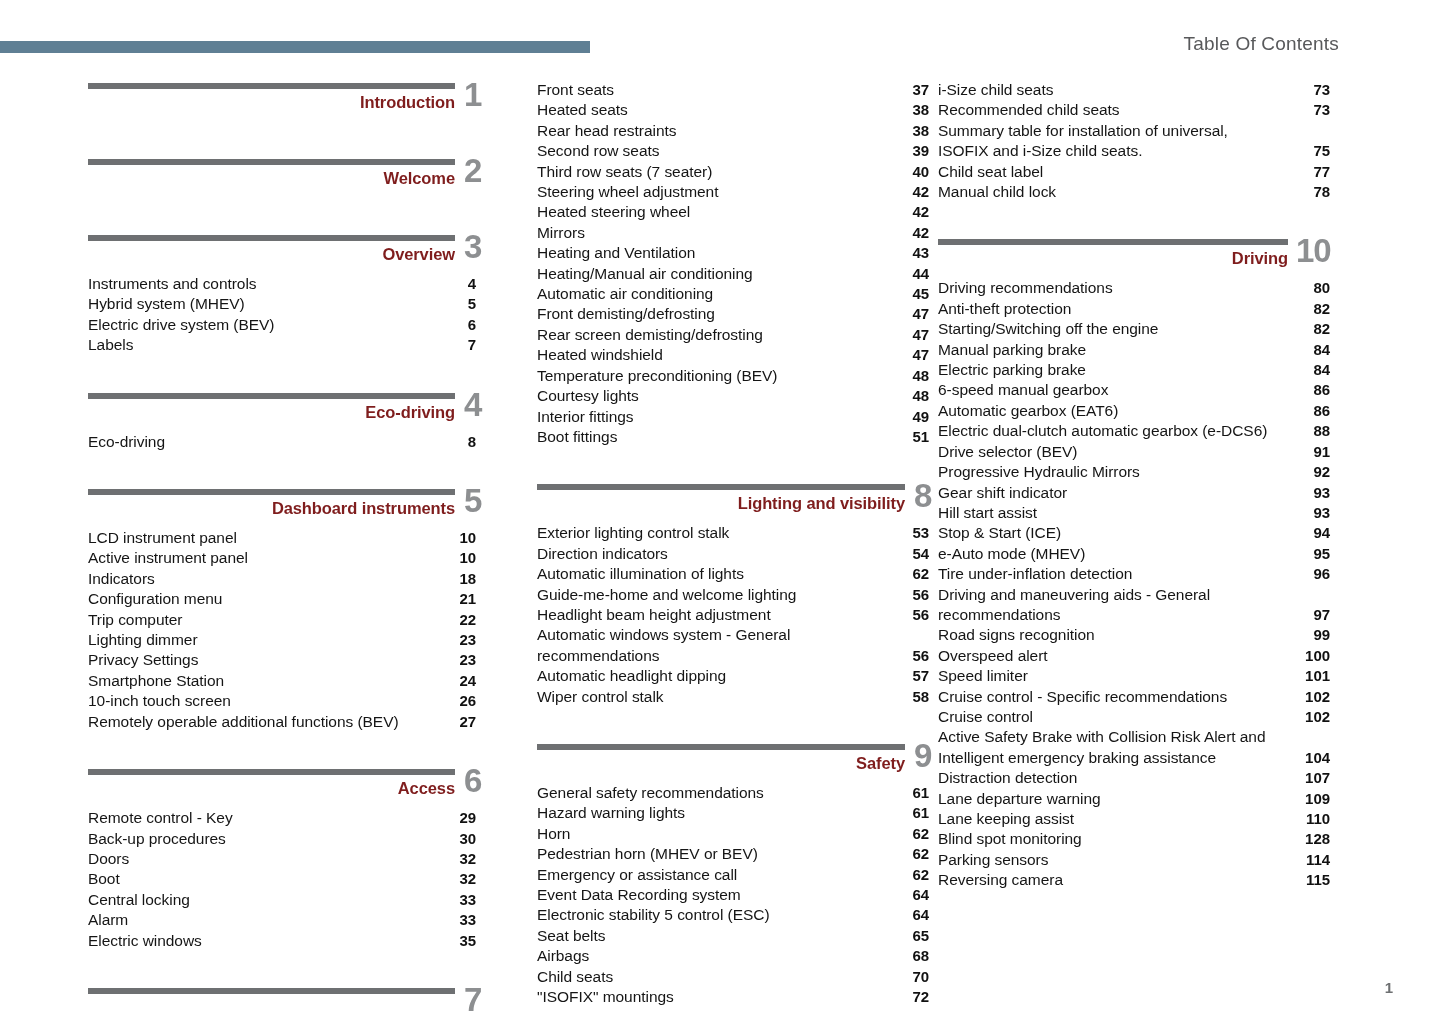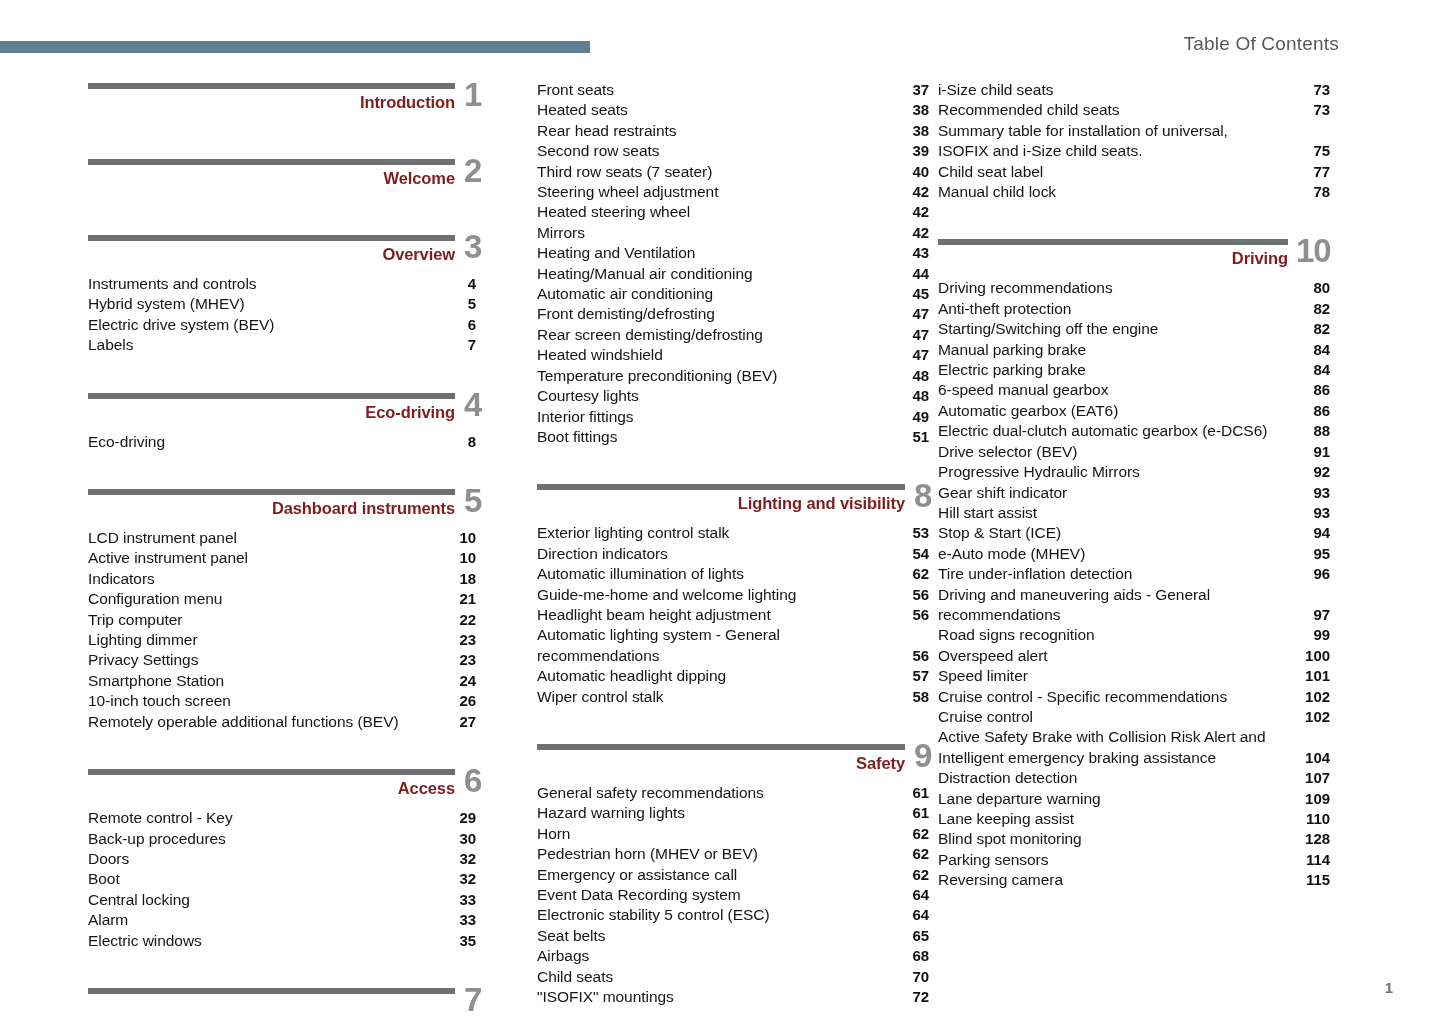--- a/index.html
+++ b/index.html
@@ -395,21 +395,21 @@
           </div>
           <div class="entry">
             <span class="entry-label">Guide-me-home and welcome lighting</span>
             <span class="entry-page">56</span>
           </div>
           <div class="entry">
             <span class="entry-label">Headlight beam height adjustment</span>
             <span class="entry-page">56</span>
           </div>
           <div class="entry">
-            <span class="entry-label">Automatic lighting system - General recommendations</span>
+            <span class="entry-label">Automatic windows system - General recommendations</span>
             <span class="entry-page">56</span>
           </div>
           <div class="entry">
             <span class="entry-label">Automatic headlight dipping</span>
             <span class="entry-page">57</span>
           </div>
           <div class="entry">
             <span class="entry-label">Wiper control stalk</span>
             <span class="entry-page">58</span>
           </div>

